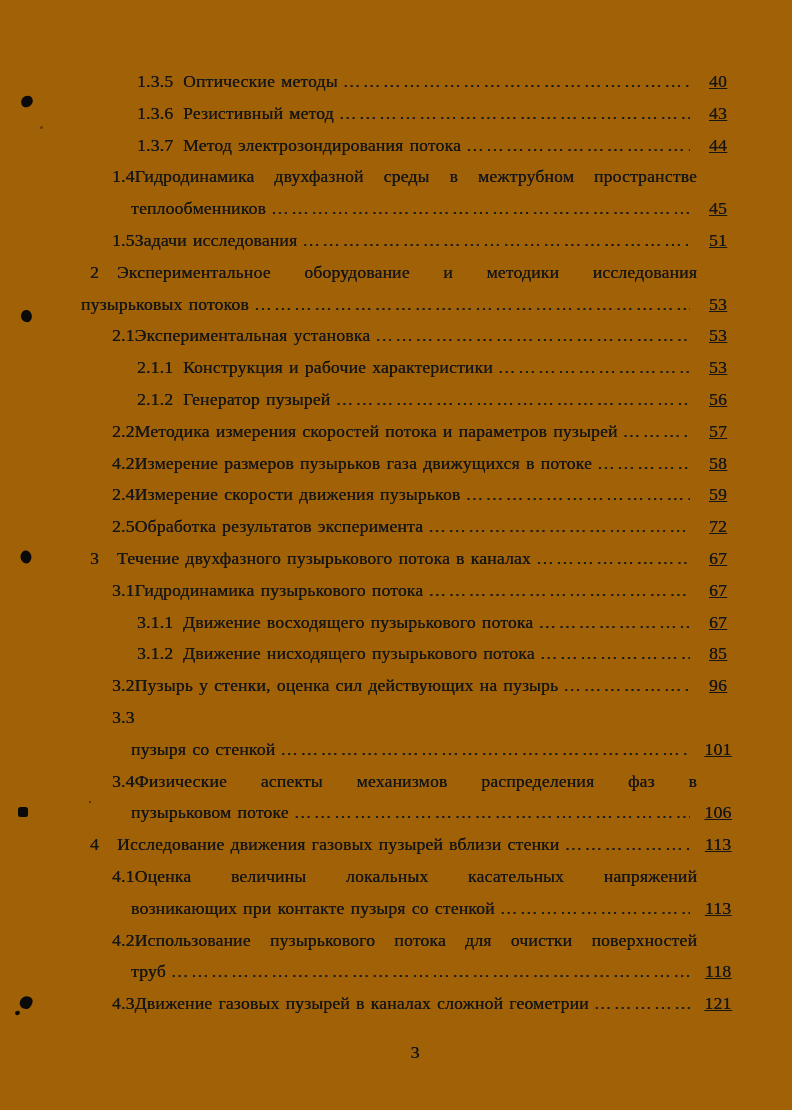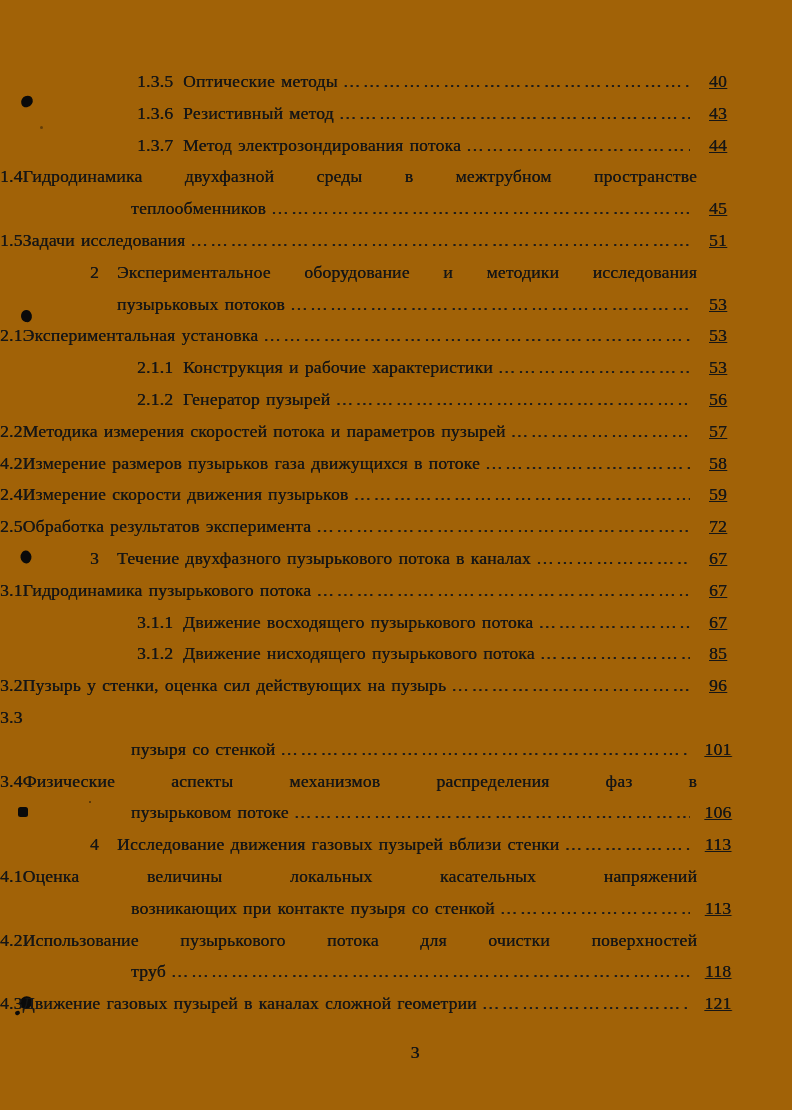--- a/index.html
+++ b/index.html
@@ -27,25 +27,25 @@
     align-items: baseline;
     line-height: 31.8px;
     font-size: 17.6px;
     letter-spacing: 0.2px;
     word-spacing: 1.5px;
     text-shadow: 0.3px 0 0 currentColor;
   }
   
   .l1 { padding-left: 90px;  }
   .l1 > .num { min-width: 27px; }
-  .l2 { }
+  .l2 { padding-left: 112px; }
   .l2 > .num { min-width: 20px; }
   .l3 { padding-left: 137px; }
   .l3 > .num { min-width: 46px; }
-  .c1 { padding-left: 81px; margin-left: 36px; }
+  .c1 { padding-left: 81px; }
   .c2 { padding-left: 131px; }
   .num {
     flex: 0 0 auto;
     white-space: nowrap;
   }
   .txt {
     flex: 0 1 auto;
     white-space: nowrap;
   }
   .jrow > .txt {

